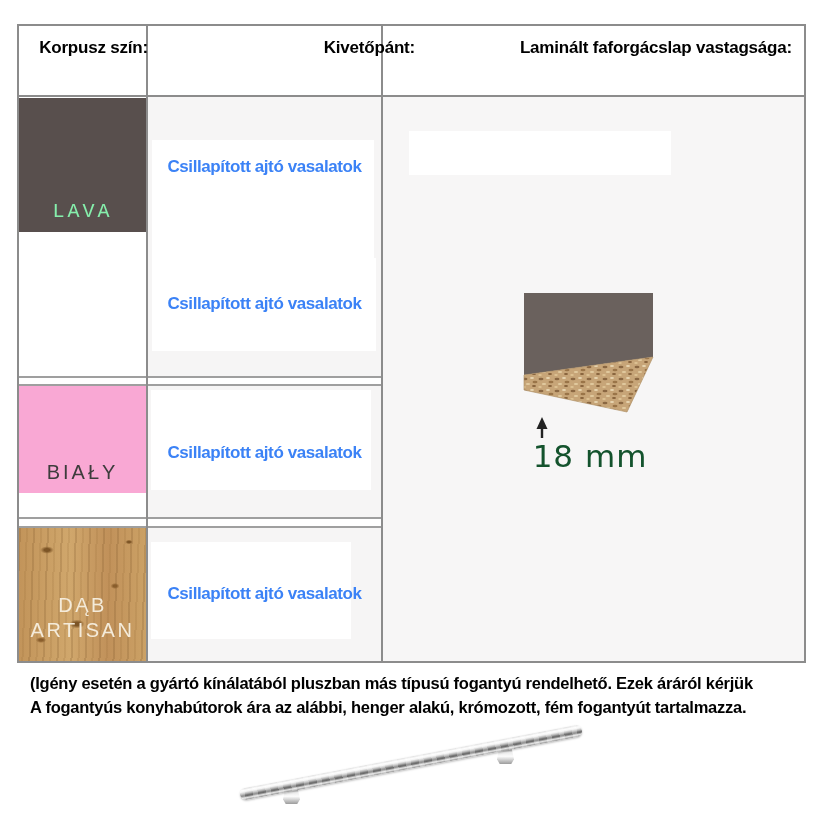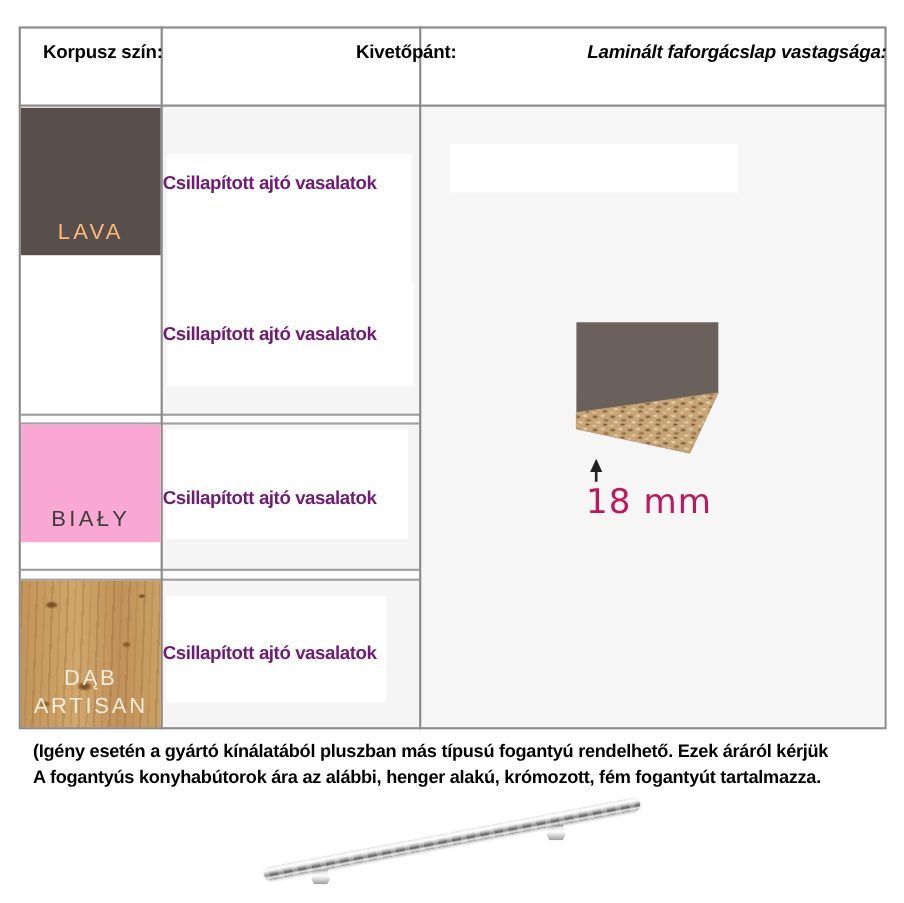--- a/index.html
+++ b/index.html
@@ -22,62 +22,62 @@
   .sep { left:19px; width:362px; background:#ffffff;
     border-top:2px solid #9f9f9f; border-bottom:2px solid #9f9f9f; }
   #sep1 { top:376px; height:10px; }
   #sep2 { top:517px; height:11px; }
 
   
   .hcell { top:38px; font-size:17px; font-weight:bold; color:#000;
     text-align:right; letter-spacing:-0.2px; }
   #hcell1 { left:17px; width:131px; }
   #hcell2 { left:148px; width:267px; }
-  #hcell3 { left:383px; width:423px;font-style:italic; }
+  #hcell3 { left:369px; width:423px; }
 
   
   .swatch { left:19px; width:127px; }
   #swatch-lava { top:98px; height:134px; background:#584f4d; }
   #swatch-grey { top:243px; height:133px; background:#b3b2b2; }
   #swatch-bialy { top:386px; height:107px; background:#f9a8d4; }
   #swatch-dab { top:528px; height:133px;
     background-color:#c79a5e;
     background-image:
       radial-gradient(ellipse 9px 5px at 28px 22px, #7d5526 30%, rgba(0,0,0,0) 75%),
       radial-gradient(ellipse 6px 4px at 96px 58px, #8a5e2c 30%, rgba(0,0,0,0) 75%),
       radial-gradient(ellipse 10px 6px at 58px 96px, #7d5526 30%, rgba(0,0,0,0) 75%),
       radial-gradient(ellipse 7px 4px at 22px 112px, #8a5e2c 30%, rgba(0,0,0,0) 75%),
       radial-gradient(ellipse 5px 3px at 110px 14px, #7d5526 30%, rgba(0,0,0,0) 75%),
       repeating-linear-gradient(92deg, rgba(122,84,40,0.22) 0 2px, rgba(0,0,0,0) 2px 7px,
         rgba(150,108,55,0.18) 7px 9px, rgba(0,0,0,0) 9px 14px),
       linear-gradient(90deg, #c2945a, #d0a76c 40%, #c1915a 70%, #cba165); }
   .swatch-label { position:absolute; left:0; bottom:8px; width:100%;
     text-align:center; font-size:20px; letter-spacing:3px; line-height:1.25; }
-  #swatch-lava .swatch-label { color:#fdba74; }
+  #swatch-lava .swatch-label { color:#86efac;font-family:Liberation Mono, monospace; }
   #swatch-grey .swatch-label { color:#3d3c3c; }
   #swatch-bialy .swatch-label { color:#3d3c3c; }
-  #swatch-dab .swatch-label { color:#f4ebda; bottom:6px; letter-spacing:2.5px; }
+  #swatch-dab .swatch-label { color:#f4ebda; bottom:18px; letter-spacing:2.5px; }
 
   
   .white-patch { background:#ffffff; }
   #patch1 { left:152px; top:140px; width:222px; height:142px; }
   #patch2 { left:152px; top:258px; width:224px; height:93px; }
   #patch3 { left:151px; top:390px; width:220px; height:100px; }
   #patch4 { left:151px; top:542px; width:200px; height:97px; }
   #patch-right { left:409px; top:131px; width:262px; height:44px; }
 
-  .hinge-text { left:148px; width:233px; 
-    font-size:17px; font-weight:bold; color:#701a75; letter-spacing:-0.4px; }
+  .hinge-text { left:148px; width:233px; text-align:center;
+    font-size:17px; font-weight:bold; color:#3b82f6; letter-spacing:-0.4px; }
   #hinge1 { top:157px; } #hinge2 { top:294px; }
   #hinge3 { top:443px; } #hinge4 { top:584px; }
 
   
   #board-svg { left:490px; top:280px; width:300px; height:168px; }
   #thickness { left:500px; top:438px; width:180px; text-align:center;
-    font-size:31px; color:#be185d; letter-spacing:1px; font-family:"DejaVu Sans", sans-serif; }
+    font-size:31px; color:#14532d; letter-spacing:1px; font-family:"DejaVu Sans", sans-serif; }
 
   
   #footer-text { left:30px; top:672px; width:775px;
     font-size:16.5px; font-weight:bold; color:#000;
     line-height:23.5px; letter-spacing:-0.25px; white-space:nowrap; }
 
   
   #handle-wrap { left:238px; top:726px; width:360px; height:85px; z-index:3; }
   #handle-bar { position:absolute; left:2px; top:63px; width:348px; height:12px;
     border-radius:6px;

